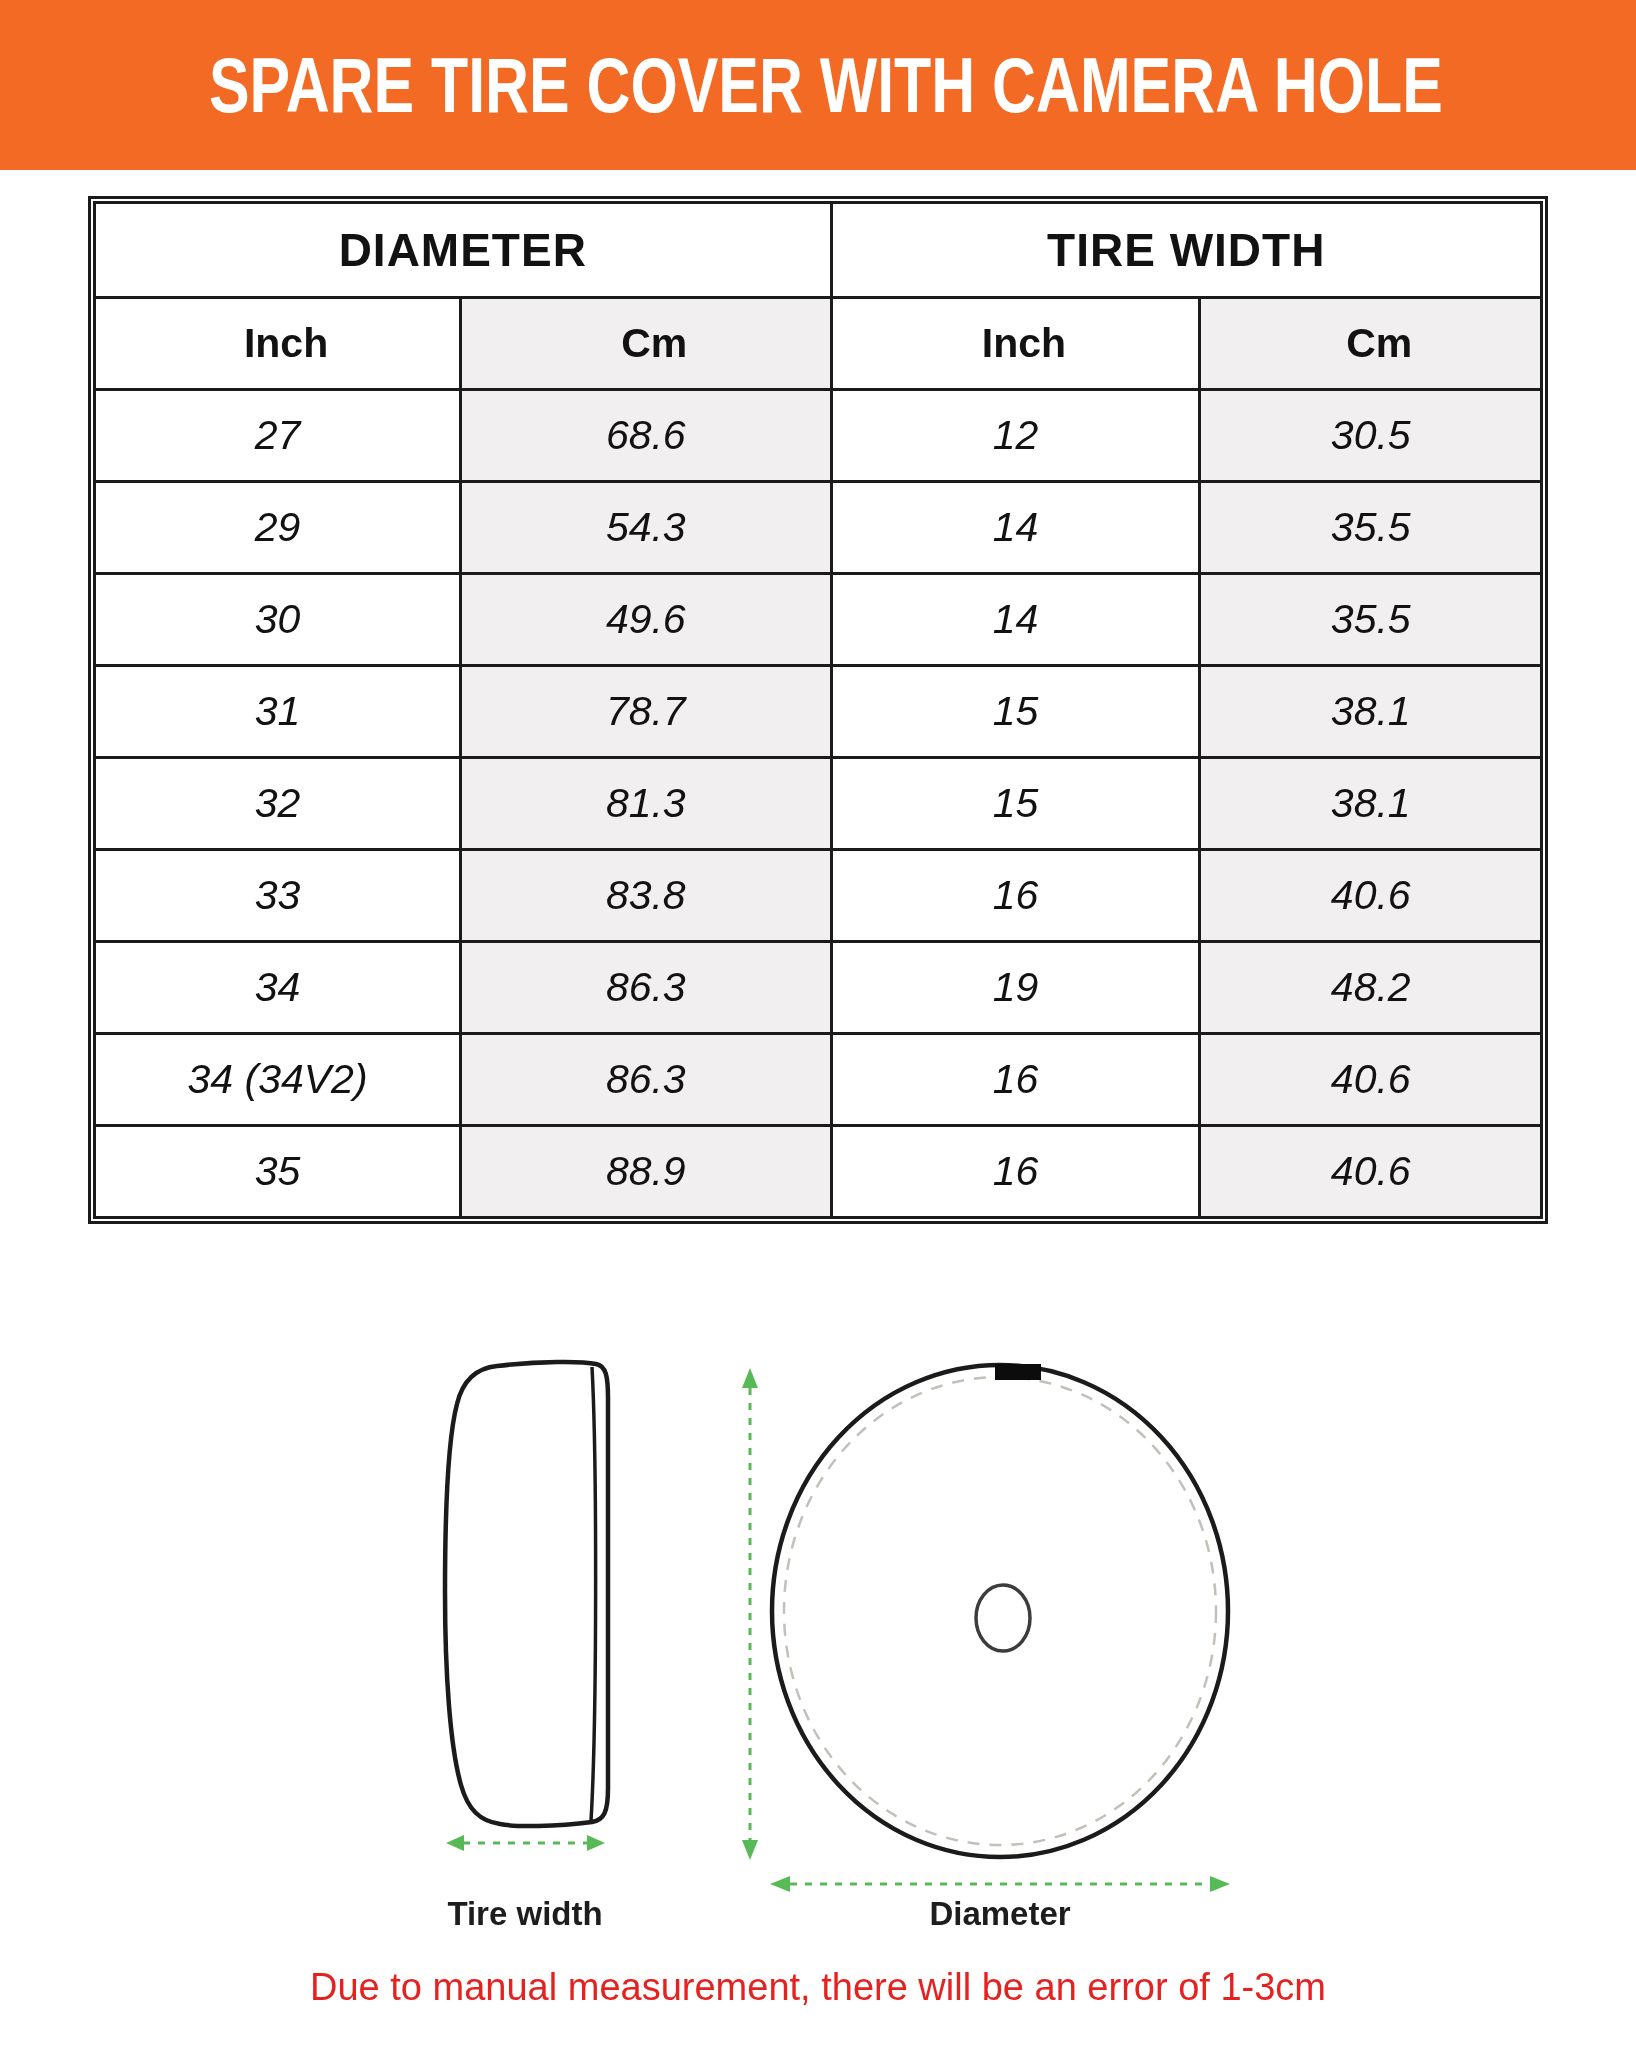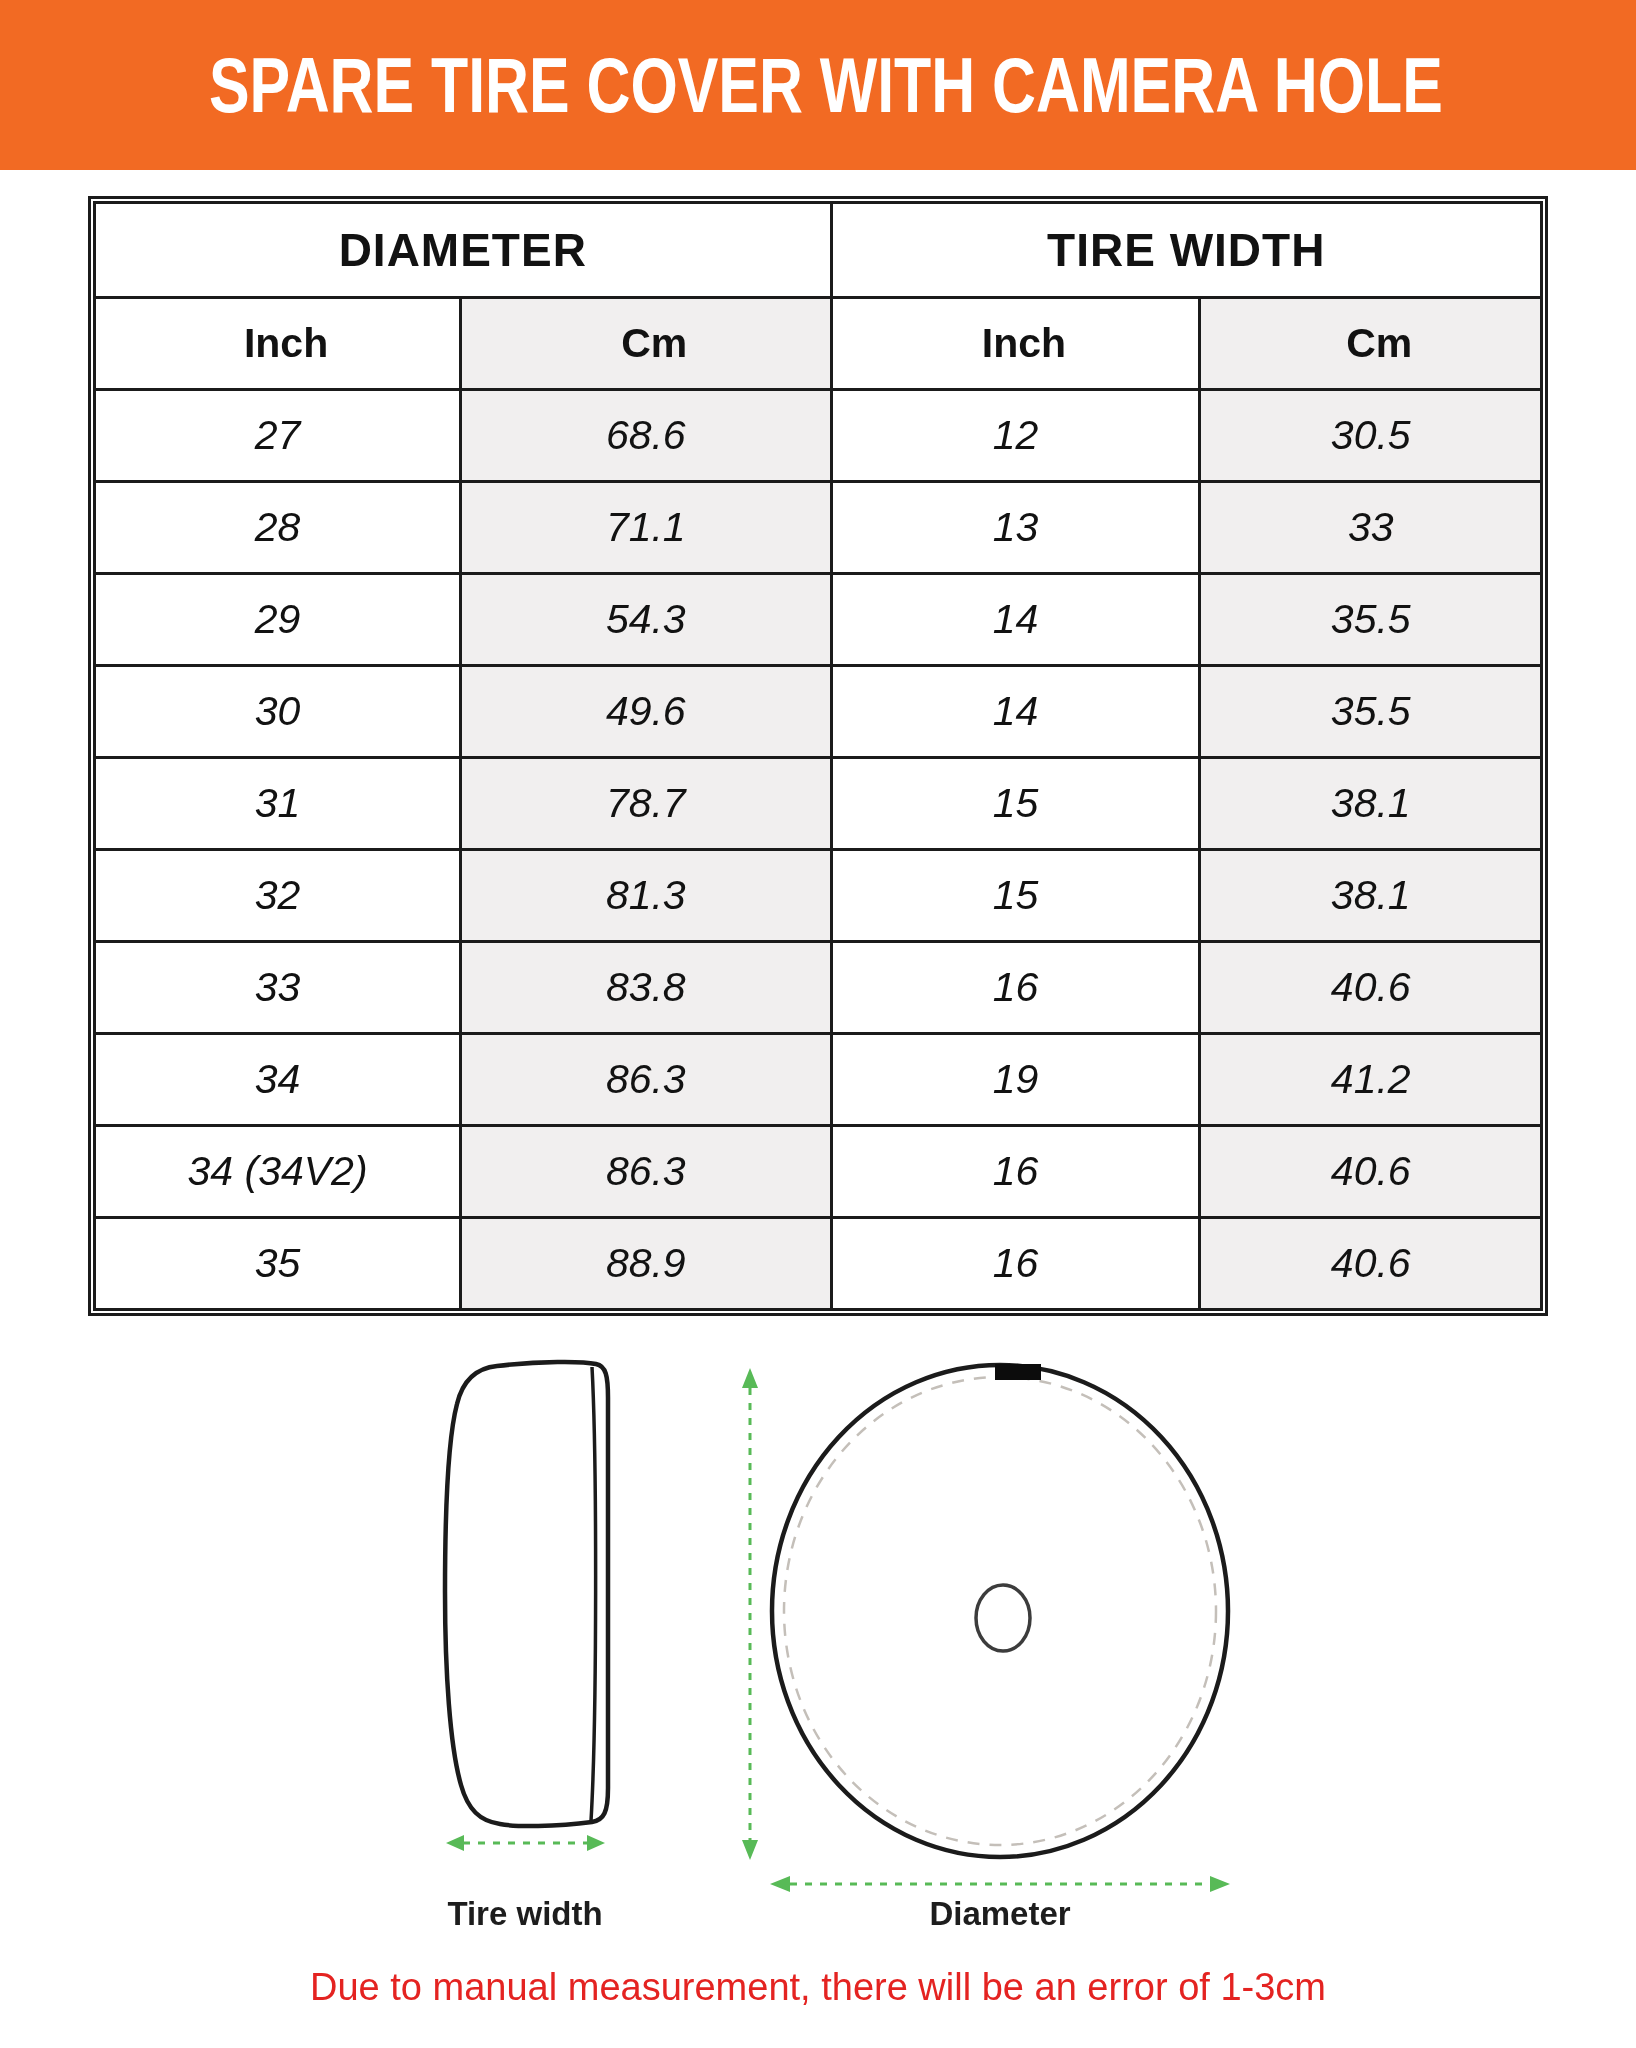--- a/index.html
+++ b/index.html
@@ -87,26 +87,20 @@
     </tr>
   </thead>
   <tbody>
     <tr>
       <td>27</td>
       <td class="shaded">68.6</td>
       <td>12</td>
       <td class="shaded">30.5</td>
     </tr>
     <tr>
-      <td>28</td>
-      <td class="shaded">71.1</td>
-      <td>13</td>
-      <td class="shaded">33</td>
-    </tr>
-    <tr>
       <td>29</td>
       <td class="shaded">54.3</td>
       <td>14</td>
       <td class="shaded">35.5</td>
     </tr>
     <tr>
       <td>30</td>
       <td class="shaded">49.6</td>
       <td>14</td>
       <td class="shaded">35.5</td>
@@ -126,21 +120,21 @@
     <tr>
       <td>33</td>
       <td class="shaded">83.8</td>
       <td>16</td>
       <td class="shaded">40.6</td>
     </tr>
     <tr>
       <td>34</td>
       <td class="shaded">86.3</td>
       <td>19</td>
-      <td class="shaded">41.2</td>
+      <td class="shaded">48.2</td>
     </tr>
     <tr>
       <td>34 (34V2)</td>
       <td class="shaded">86.3</td>
       <td>16</td>
       <td class="shaded">40.6</td>
     </tr>
     <tr>
       <td>35</td>
       <td class="shaded">88.9</td>

